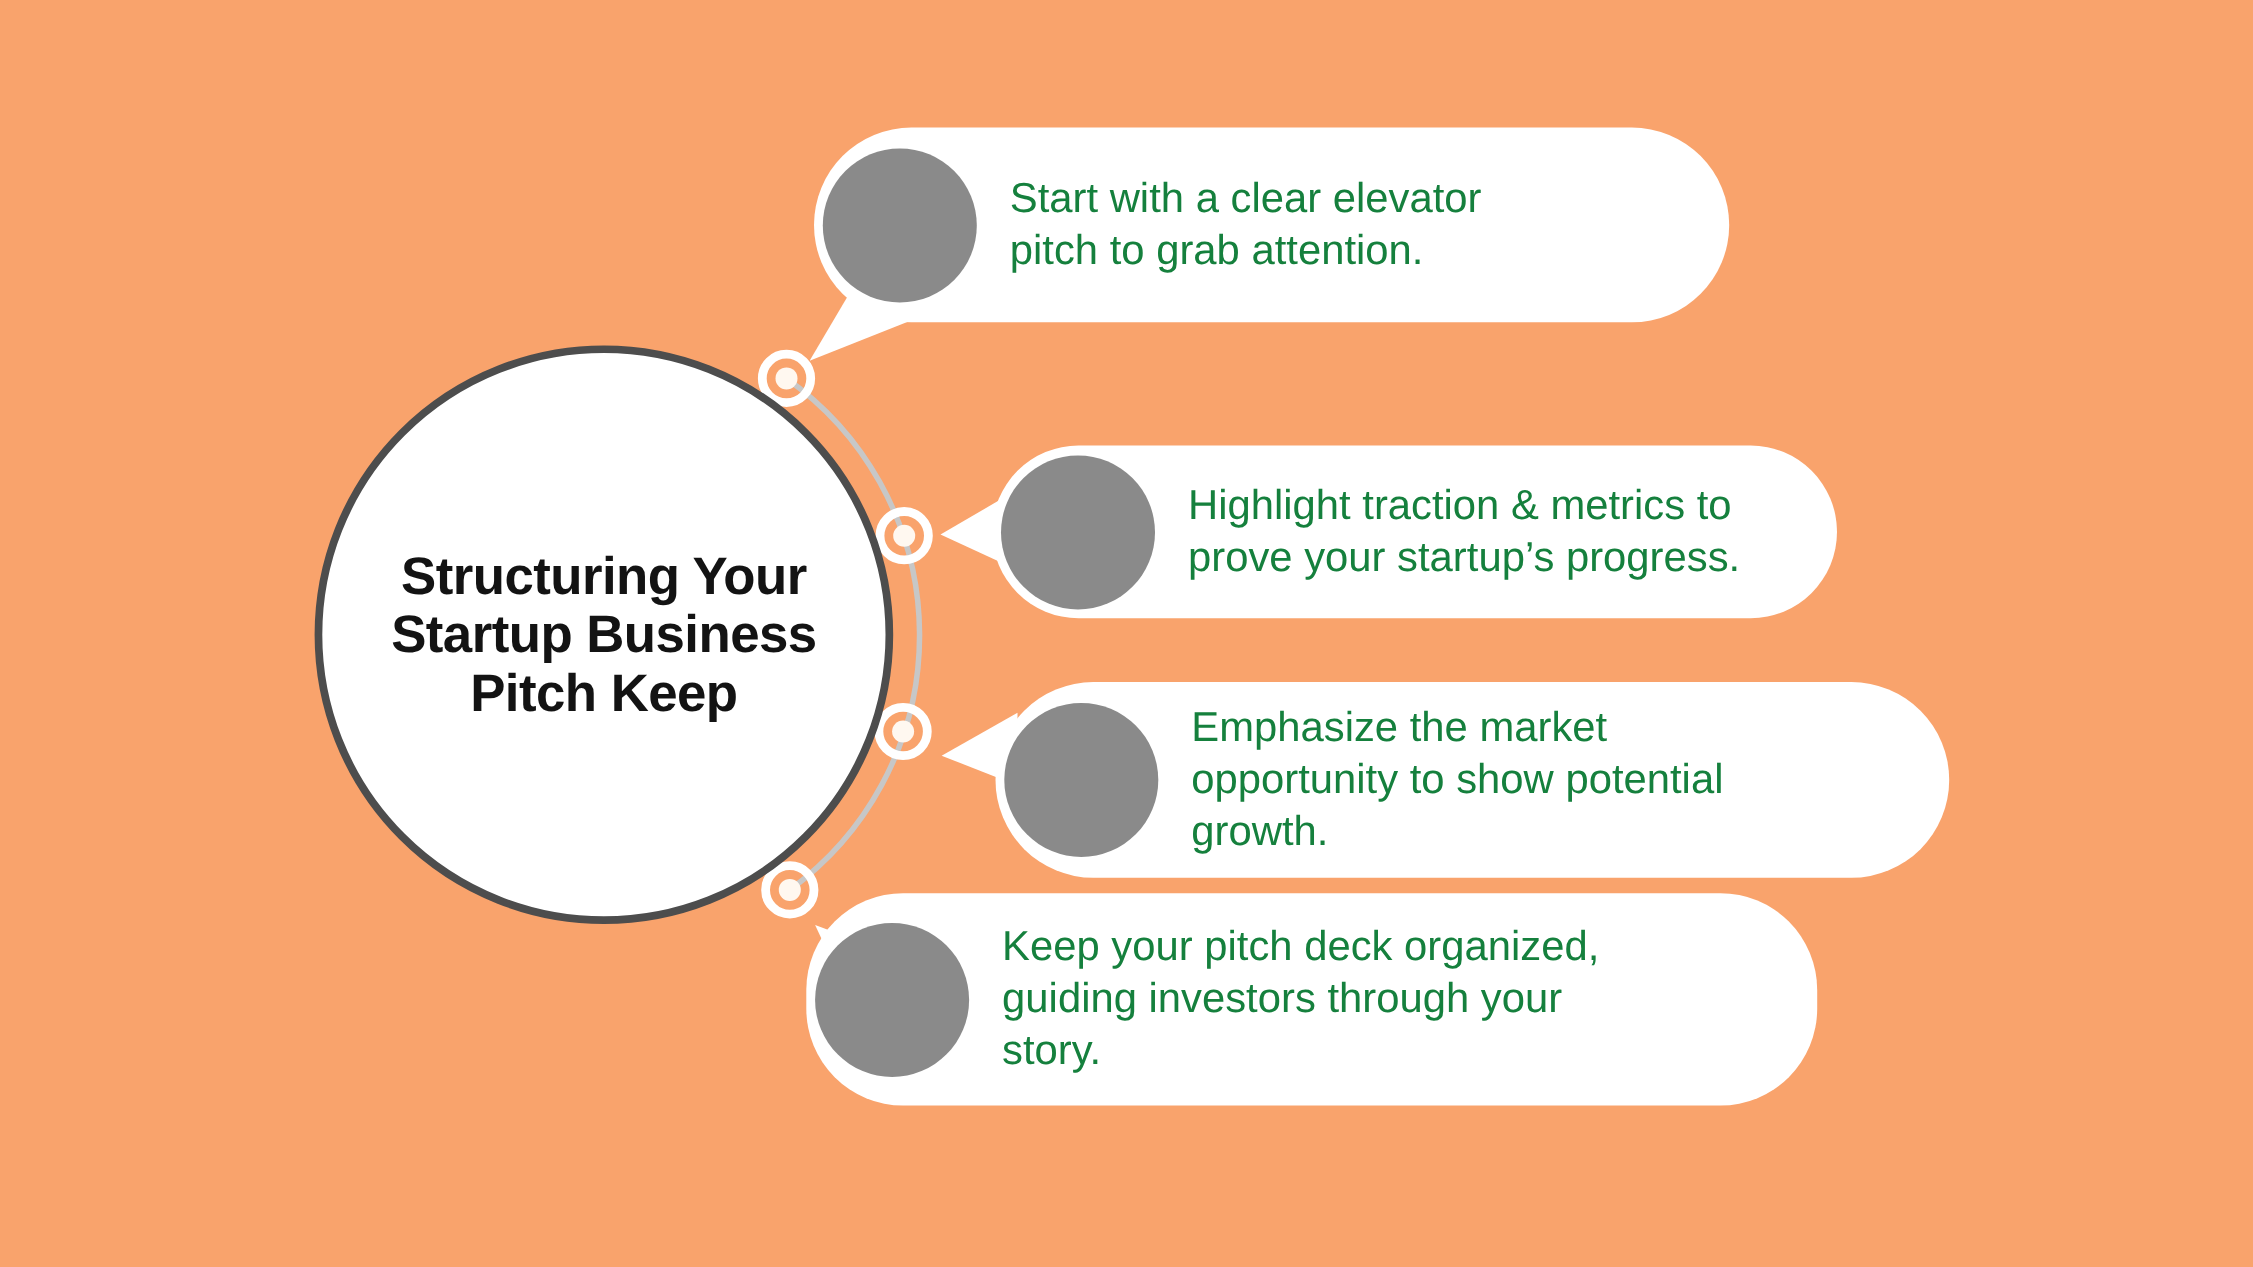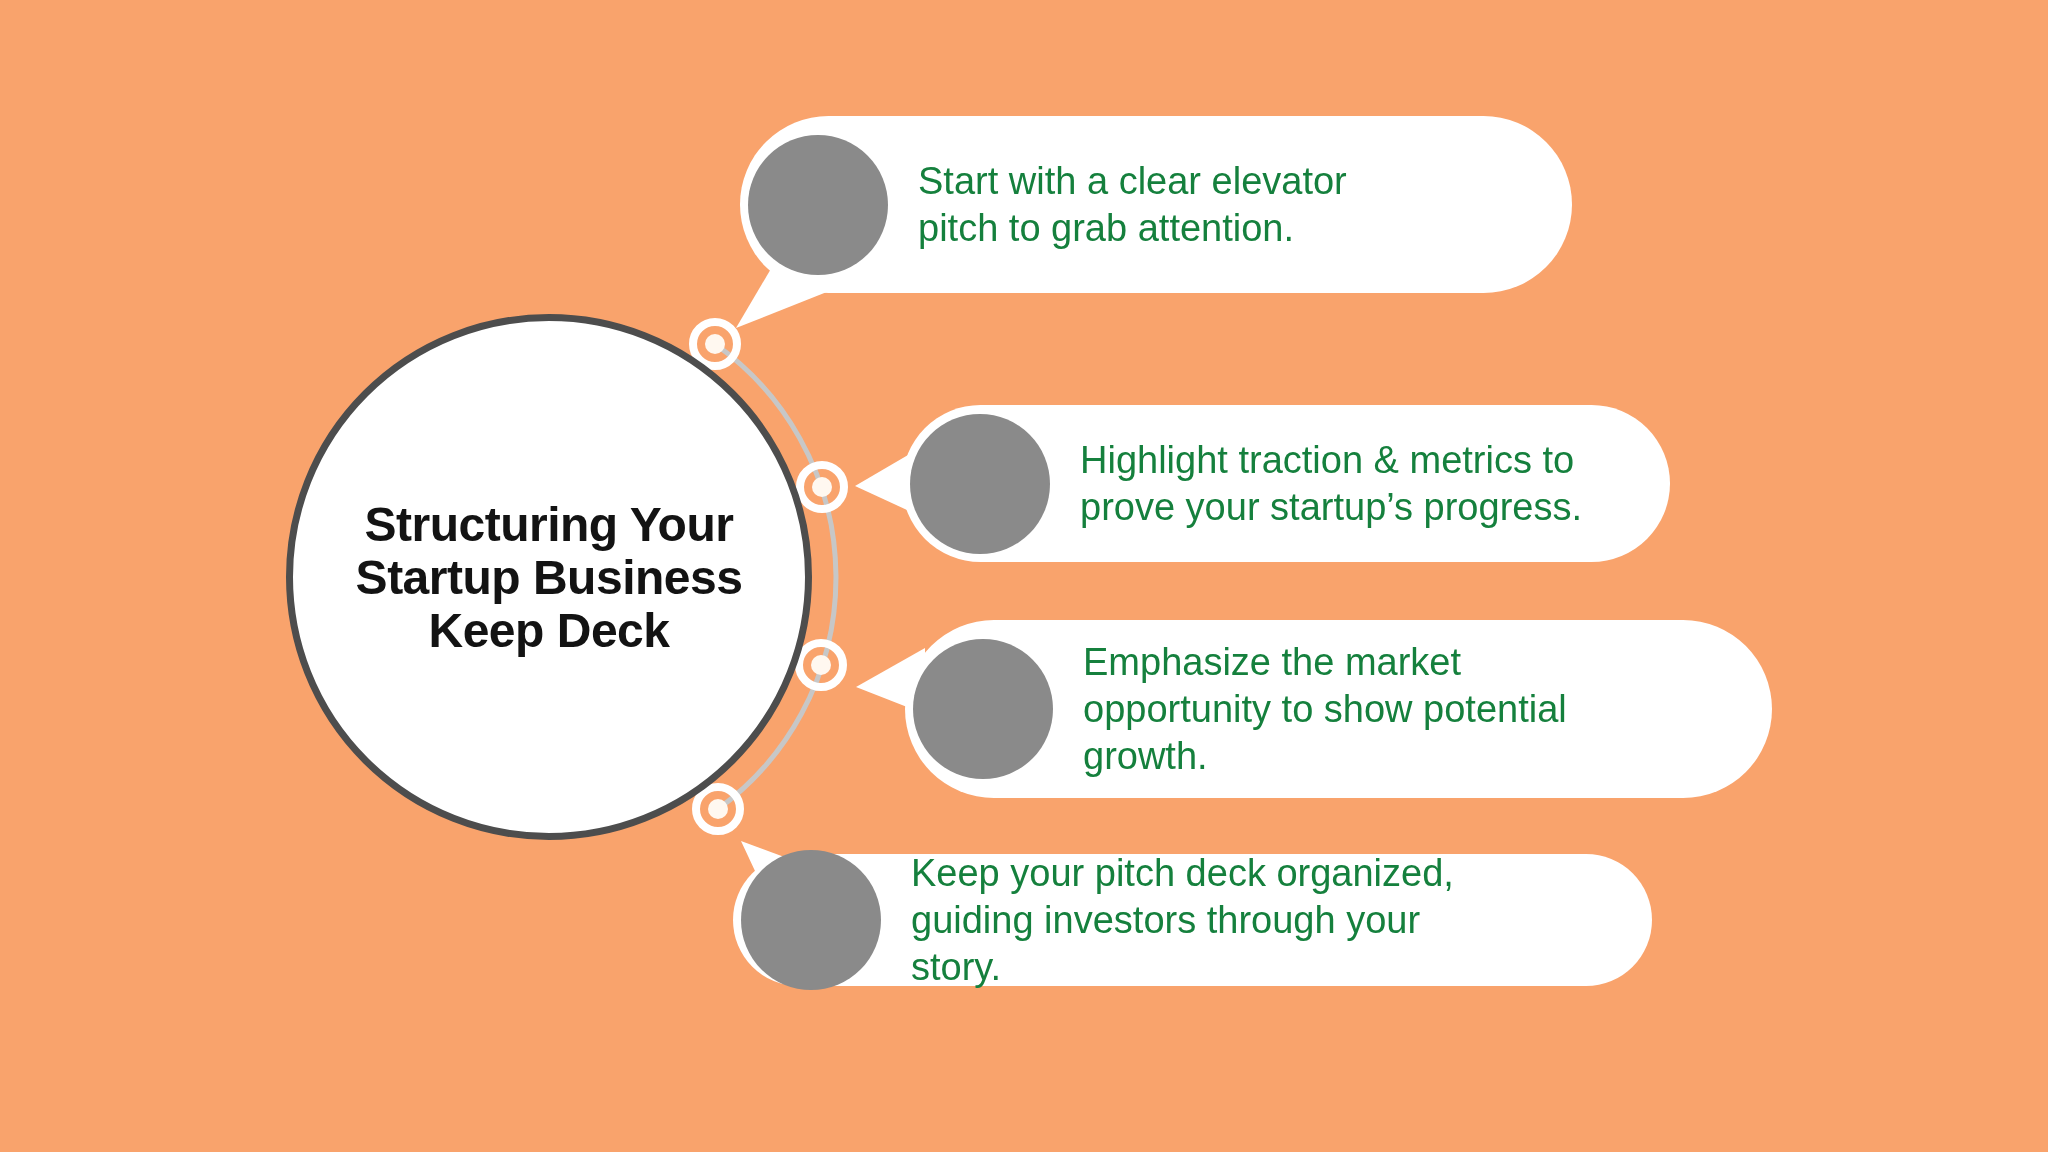--- a/index.html
+++ b/index.html
@@ -37,21 +37,21 @@
     background:#8A8A8A;top:50%;transform:translateY(-50%);left:8px;
   }
   .bubble .bubble-text{
     position:absolute;left:178px;right:30px;
     font-size:38px;line-height:47px;color:#15803d;
     white-space:pre-line;
   }
   #bubble-1{left:740px;top:116px;width:832px;height:177px;border-radius:89px;}
   #bubble-2{left:902px;top:357px;width:768px;height:157px;border-radius:79px;margin-top:48px;}
   #bubble-3{left:905px;top:620px;width:867px;height:178px;border-radius:89px;}
-  #bubble-4{left:733px;top:854px;width:919px;height:132px;border-radius:88px;}
+  #bubble-4{left:733px;top:812px;width:919px;height:193px;border-radius:88px;}
 </style>
 </head>
 <body>
 
 <div class="canvas">
 
   <svg class="overlay" viewBox="0 0 2048 1152">
 
     <polygon points="785,245 862,278 736,328" fill="#FFFFFF"></polygon>
     <polygon points="920,448 920,516 855,486" fill="#FFFFFF"></polygon>
@@ -74,21 +74,21 @@
     </g>
     <g>
       <circle cx="718" cy="809" r="22" fill="none" stroke="#FFFFFF" stroke-width="8"></circle>
       <circle cx="718" cy="809" r="10" fill="#FFF8F0"></circle>
     </g>
   </svg>
 
   <div class="main-circle">
     <h1 class="main-title">Structuring Your
 Startup Business
-Keep Deck</h1>
+Pitch Keep</h1>
   </div>
 
   <div class="bubble" id="bubble-1">
     <span class="avatar"></span>
     <span class="bubble-text">Start with a clear elevator
 pitch to grab attention.</span>
   </div>
 
   <div class="bubble" id="bubble-2">
     <span class="avatar"></span>

